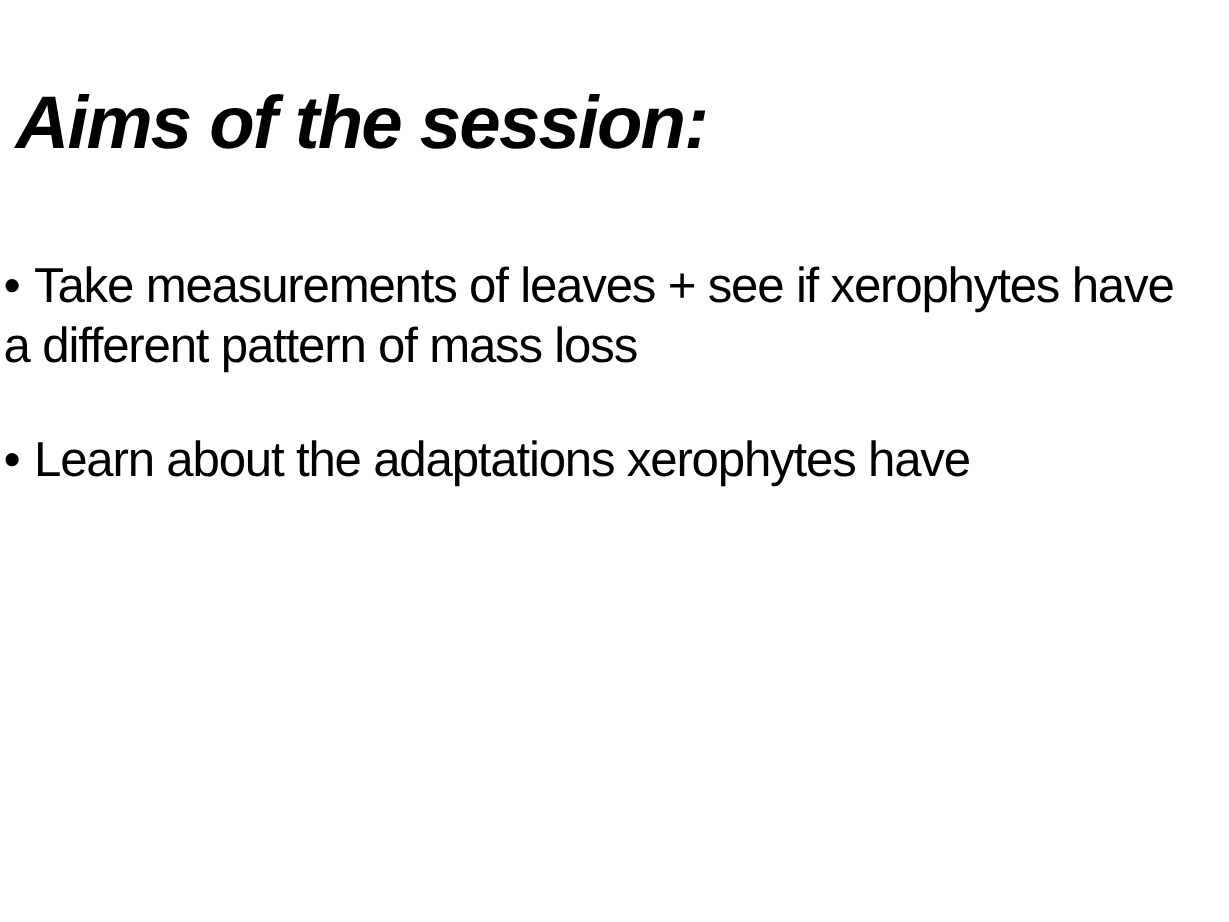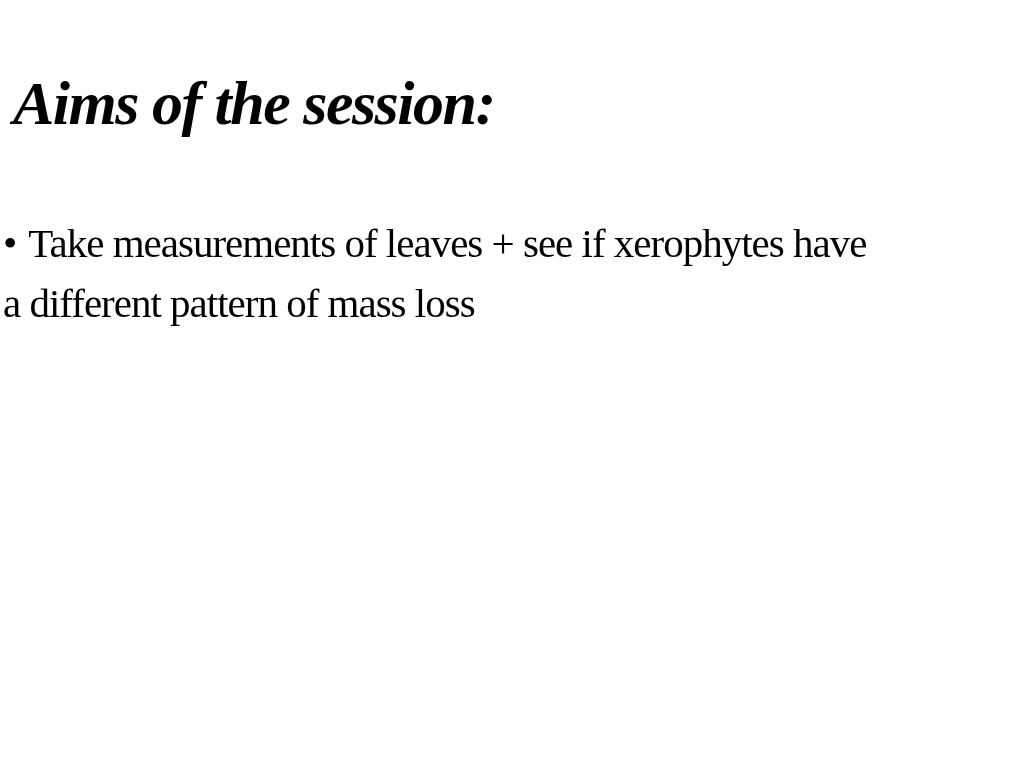--- a/index.html
+++ b/index.html
@@ -6,21 +6,21 @@
     margin: 0;
     padding: 0;
     background: #ffffff;
   }
   .slide {
     position: relative;
     width: 1024px;
     height: 768px;
     background: #ffffff;
     overflow: hidden;
-    font-family: Liberation Serif, serif;
+    font-family: Liberation Sans, sans-serif;
     color: #000000;
   }
   .slide-title {
     position: absolute;
     top: 72px;
     left: 13px;
     margin: 0;
     font-size: 62px;
     line-height: 62px;
     font-weight: bold;
@@ -30,35 +30,36 @@
   }
   .bullet-list {
     position: absolute;
     top: 213px;
     left: 3px;
     right: 6px;
   }
   .bullet-item {
     margin: 0 0 45px 0;
     font-size: 41px;
-    line-height: 60px;
+    line-height: 50px;
     letter-spacing: -1px;
   }
   .bullet-marker {
     margin-right: 12px;
   }
   .bullet-text {
     white-space: pre-line;
   }
 </style>
 </head>
 <body>
 
 <div class="slide">
   <h1 class="slide-title">Aims of the session:</h1>
 
   <div class="bullet-list">
     <p class="bullet-item"><span class="bullet-marker">•</span><span class="bullet-text">Take measurements of leaves + see if xerophytes have
 a different pattern of mass loss</span></p>
 
+    <p class="bullet-item"><span class="bullet-marker">•</span><span class="bullet-text">Learn about the adaptations xerophytes have</span></p>
 
   </div>
 </div>
 
 </body></html>

